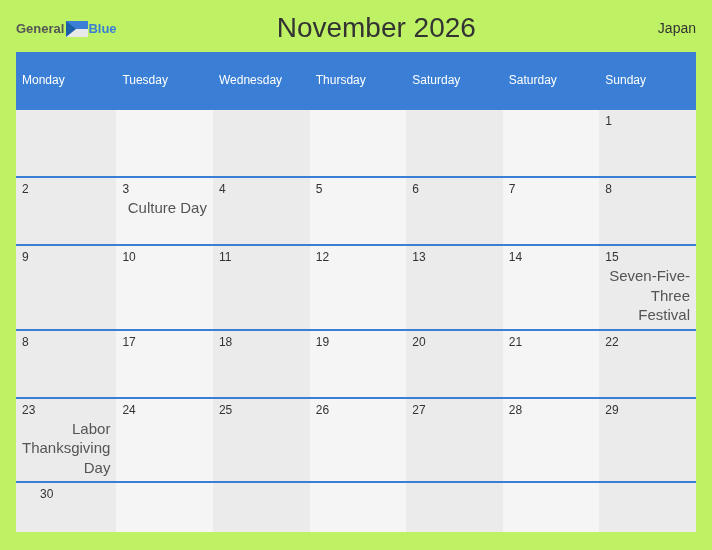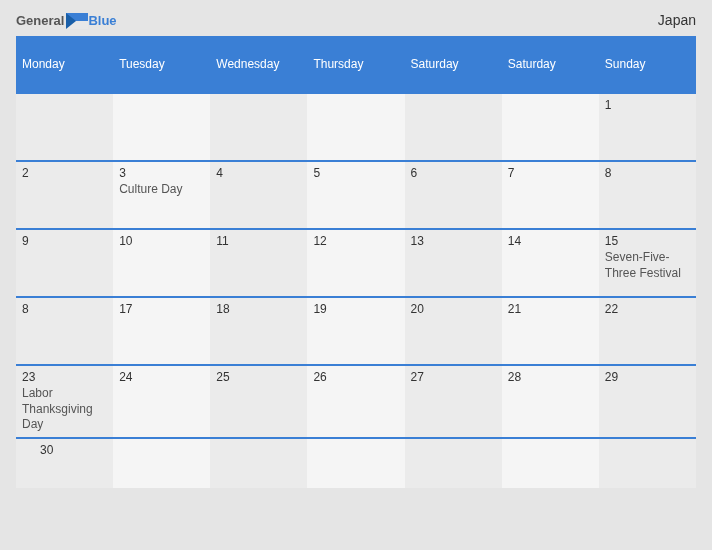--- a/index.html
+++ b/index.html
@@ -7,21 +7,21 @@
       font-family: Arial, sans-serif;
       background: #fff;
       width: 712px;
       height: 550px;
       overflow: hidden;
     }
     .calendar-container {
       width: 712px;
       height: 550px;
       padding: 12px 16px 12px 16px;
-      background: #e5e5e5;
+      background: #bef264;
     }
     .header {
       display: flex;
       align-items: center;
       justify-content: space-between;
       margin-bottom: 8px;
     }
     .logo {
       display: flex;
       align-items: center;
@@ -90,23 +90,24 @@
       background: #f5f5f5;
     }
     .day-num {
       display: block;
       font-size: 12px;
       color: #333;
       margin-bottom: 2px;
     }
     .day-event {
       display: block;
-      font-size: 12px;
+      font-size: 15px;
       color: #555;
       line-height: 1.3;
+      text-align: right;
     }
     .last-row td {
       height: 50px;
       padding-left: 24px;
     }
     
     .col-mon { background: #ebebeb !important; }
     .col-tue { background: #f5f5f5 !important; }
     .col-wed { background: #ebebeb !important; }
     .col-thu { background: #f5f5f5 !important; }
@@ -121,20 +122,21 @@
   <div class="header">
     <div class="logo">
       <span class="logo-general">General</span>
       <svg class="logo-flag" viewBox="0 0 22 16" xmlns="http://www.w3.org/2000/svg">
         <rect width="22" height="8" fill="#3a7fd5"></rect>
         <rect y="8" width="22" height="8" fill="#e8e8e8"></rect>
         <polygon points="0,0 10,8 0,16" fill="#1a5fa8"></polygon>
       </svg>
       <span class="logo-blue">Blue</span>
     </div>
+    <div class="month-title">November 2026</div>
     <div class="country-name">Japan</div>
   </div>
 
   <table class="calendar-grid">
     <thead>
       <tr>
         <th>Monday</th>
         <th>Tuesday</th>
         <th>Wednesday</th>
         <th>Thursday</th>

